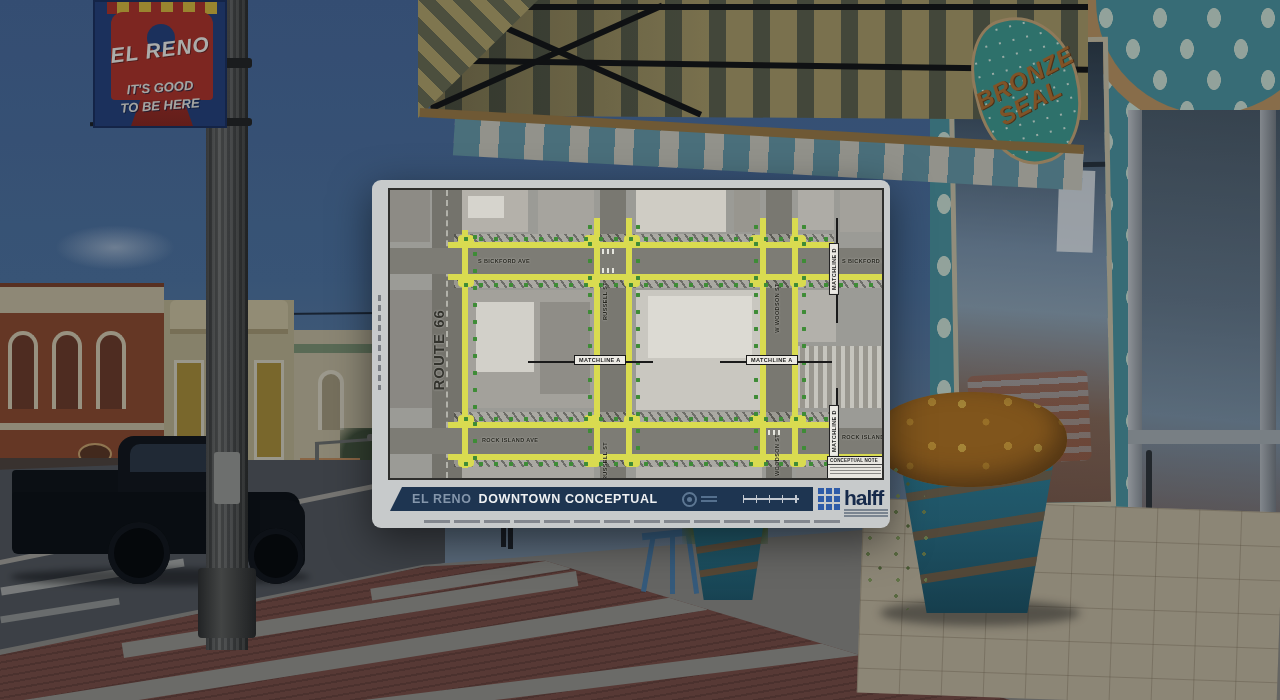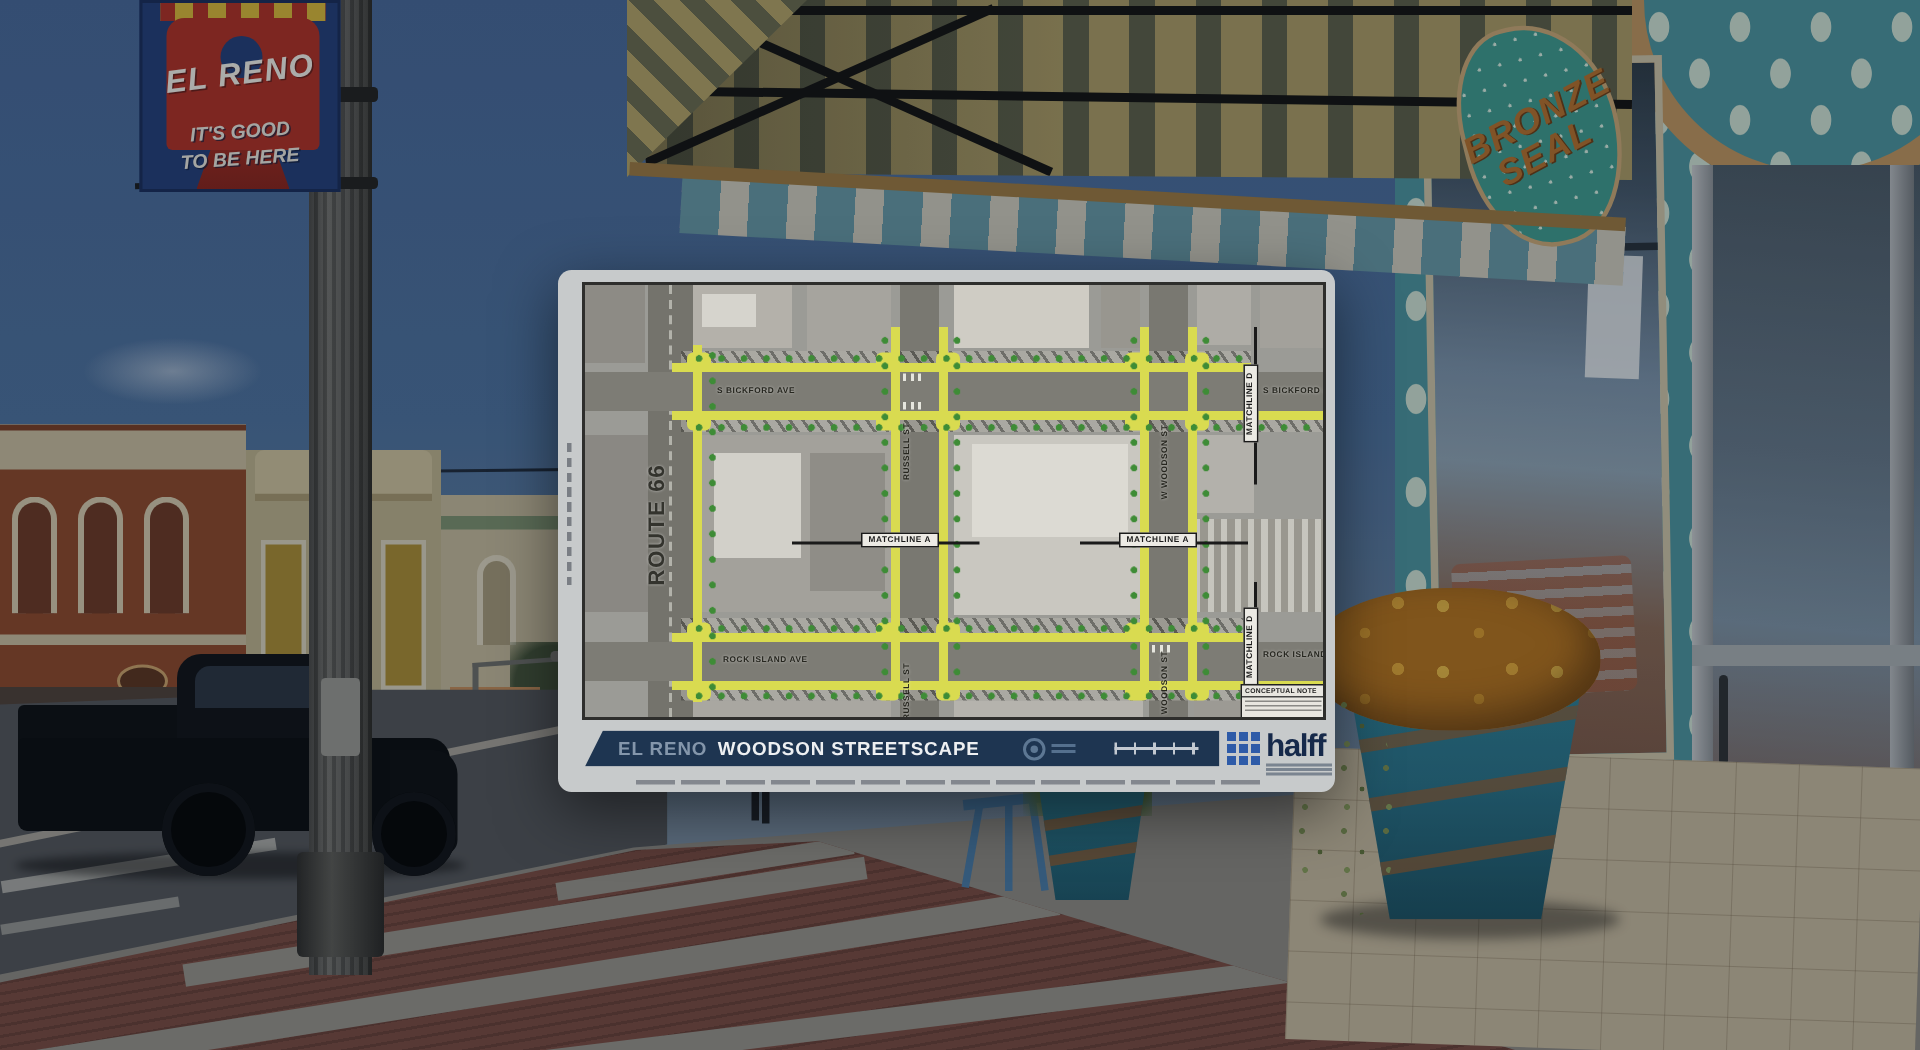--- a/index.html
+++ b/index.html
@@ -556,21 +556,21 @@
       <div id="cnote">
         <div class="cn-title">CONCEPTUAL NOTE</div>
         <div class="cn-line"></div>
         <div class="cn-line"></div>
         <div class="cn-line"></div>
       </div>
     </div>
 
     <div id="titlebar">
       <span class="city">EL RENO</span>
-      <span class="ttl">WOODSON STREETSCAPE</span>
+      <span class="ttl">DOWNTOWN CONCEPTUAL</span>
       <span id="seal"></span>
       <span class="tinybars">
           <i></i>
           <i></i>
         </span>
       <span id="scalebar"></span>
     </div>
 
     <div id="halff">
       <span id="hsq">

